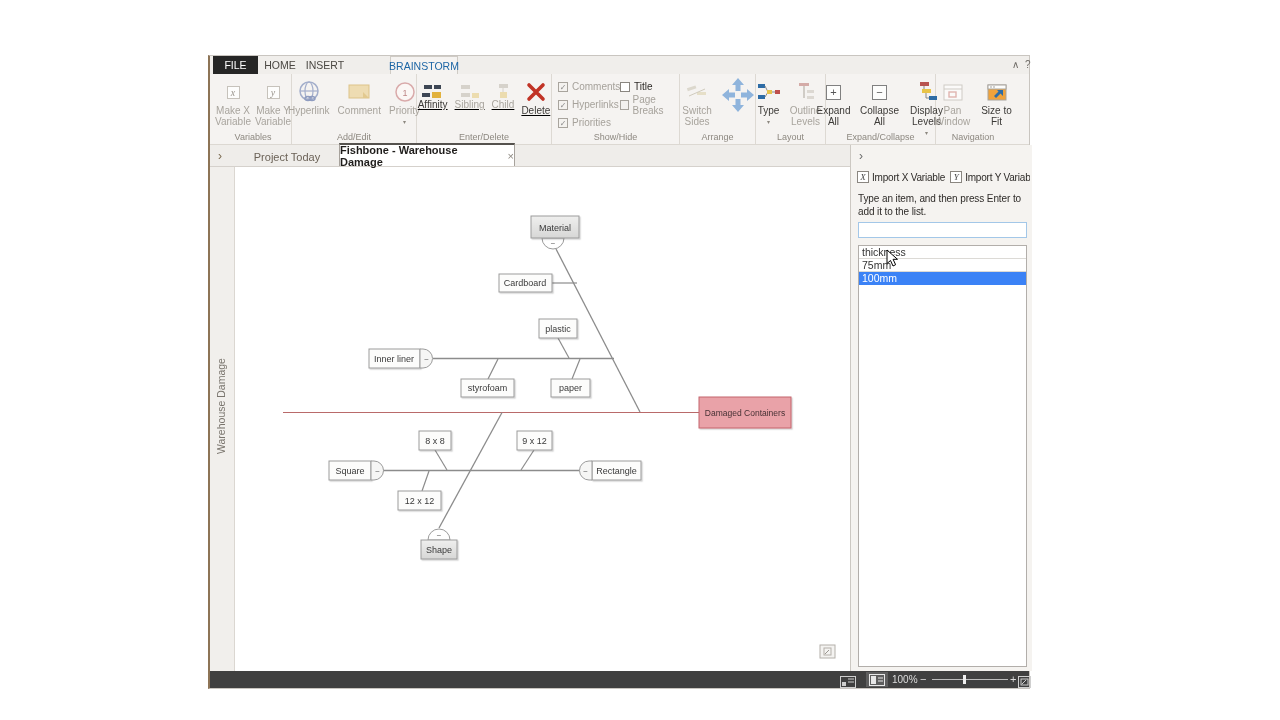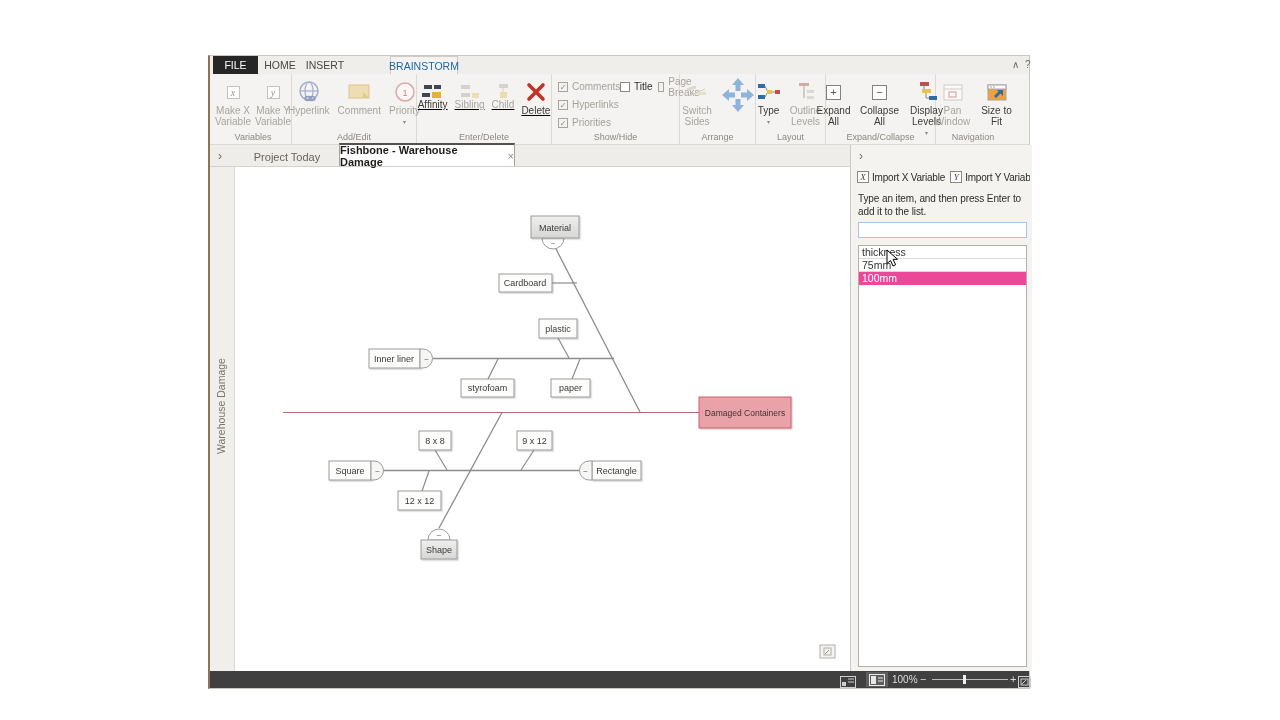--- a/index.html
+++ b/index.html
@@ -63,21 +63,21 @@
   .impbtn { display:flex; align-items:center; gap:3px; font-size:10px; letter-spacing:-0.2px; color:#2e2b28;
             white-space:nowrap; cursor:pointer; }
   .xyic { width:12px; height:12px; border:1px solid #8a8680; background:#fff; font-family:"Liberation Serif", serif;
           font-style:italic; font-size:9px; color:#444; display:flex; align-items:center; justify-content:center; flex:0 0 auto; }
   .hint { position:absolute; left:7px; top:48px; width:170px; font-size:10px; line-height:1.25; color:#2e2b28; letter-spacing:-0.1px; }
   .pinput { position:absolute; left:7px; top:77px; width:169px; height:16px; border:1px solid #a3c7e8; background:#fff;
             font-size:10.5px; padding:0 3px; outline:none; font-family:"Liberation Sans", sans-serif; }
   .plist { position:absolute; left:7px; top:100px; width:169px; bottom:4px; background:#fff; border:1px solid #b2aeaa; }
   .pitem { height:13px; line-height:13px; font-size:10.5px; color:#333; padding-left:3px; cursor:pointer; }
   .pitem.b { border-bottom:1px solid #dcdad6; }
-  .pitem.sel { background:#ec4899; color:#fff; border-bottom:none; }
+  .pitem.sel { background:#3b82f6; color:#fff; border-bottom:none; }
 
   
   .status { position:absolute; left:0; right:0; bottom:0; height:17px; background:#404040; }
   .sic { position:absolute; cursor:pointer; }
   .zoomtxt { position:absolute; left:682px; top:3px; font-size:10px; color:#dcdcdc; }
   .sgn { position:absolute; top:2px; font-size:11px; color:#dcdcdc; cursor:pointer; }
   .track { position:absolute; left:722px; top:8px; width:76px; height:1px; background:#bdbdbd; cursor:pointer; }
   .thumb { position:absolute; left:753px; top:4px; width:3px; height:9px; background:#efefef; cursor:grab; }
 
   svg text { font-family:"Liberation Sans", sans-serif; }
@@ -208,21 +208,21 @@
           </div>
         <div class="chk on">
             <span class="box"></span>
             <span>Hyperlinks</span>
           </div>
         <div class="chk on">
             <span class="box"></span>
             <span>Priorities</span>
           </div>
       </div>
-      <div style="position:absolute;left:68px;top:6px;display:flex;flex-direction:row;gap:5px;">
+      <div style="position:absolute;left:68px;top:6px;display:flex;flex-direction:column;gap:5px;">
         <div class="chk dark">
             <span class="box"></span>
             <span>Title</span>
           </div>
         <div class="chk">
             <span class="box"></span>
             <span>Page Breaks</span>
           </div>
       </div>
       <div class="grpname">Show/Hide</div>

